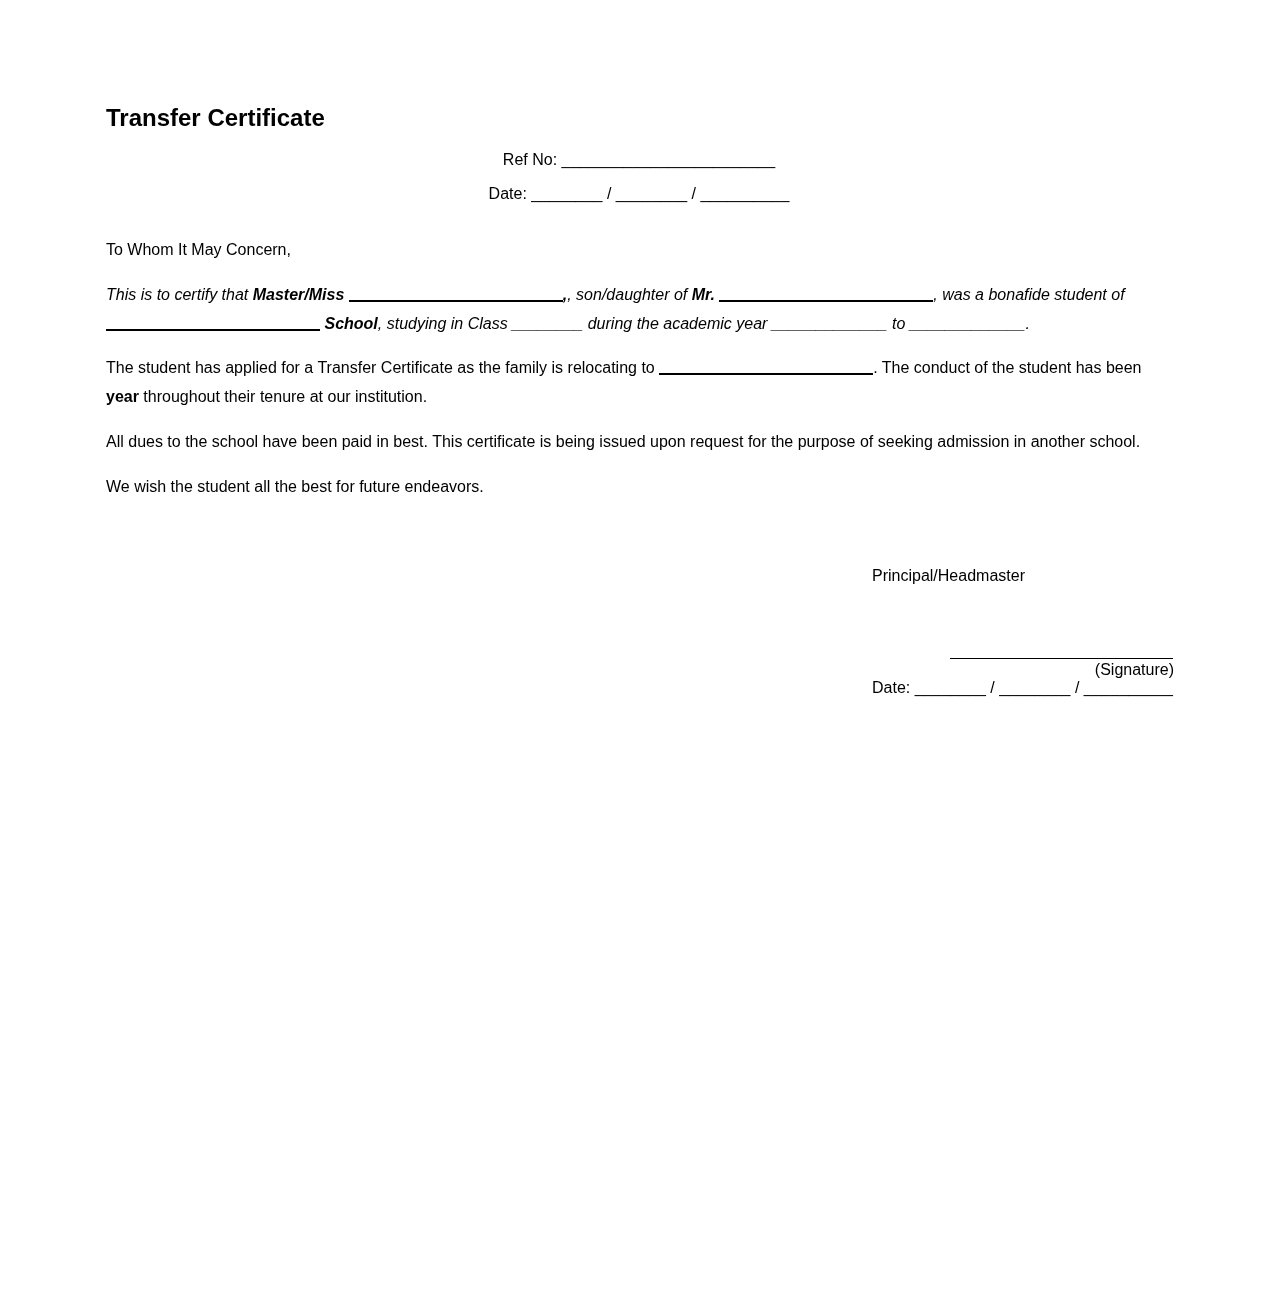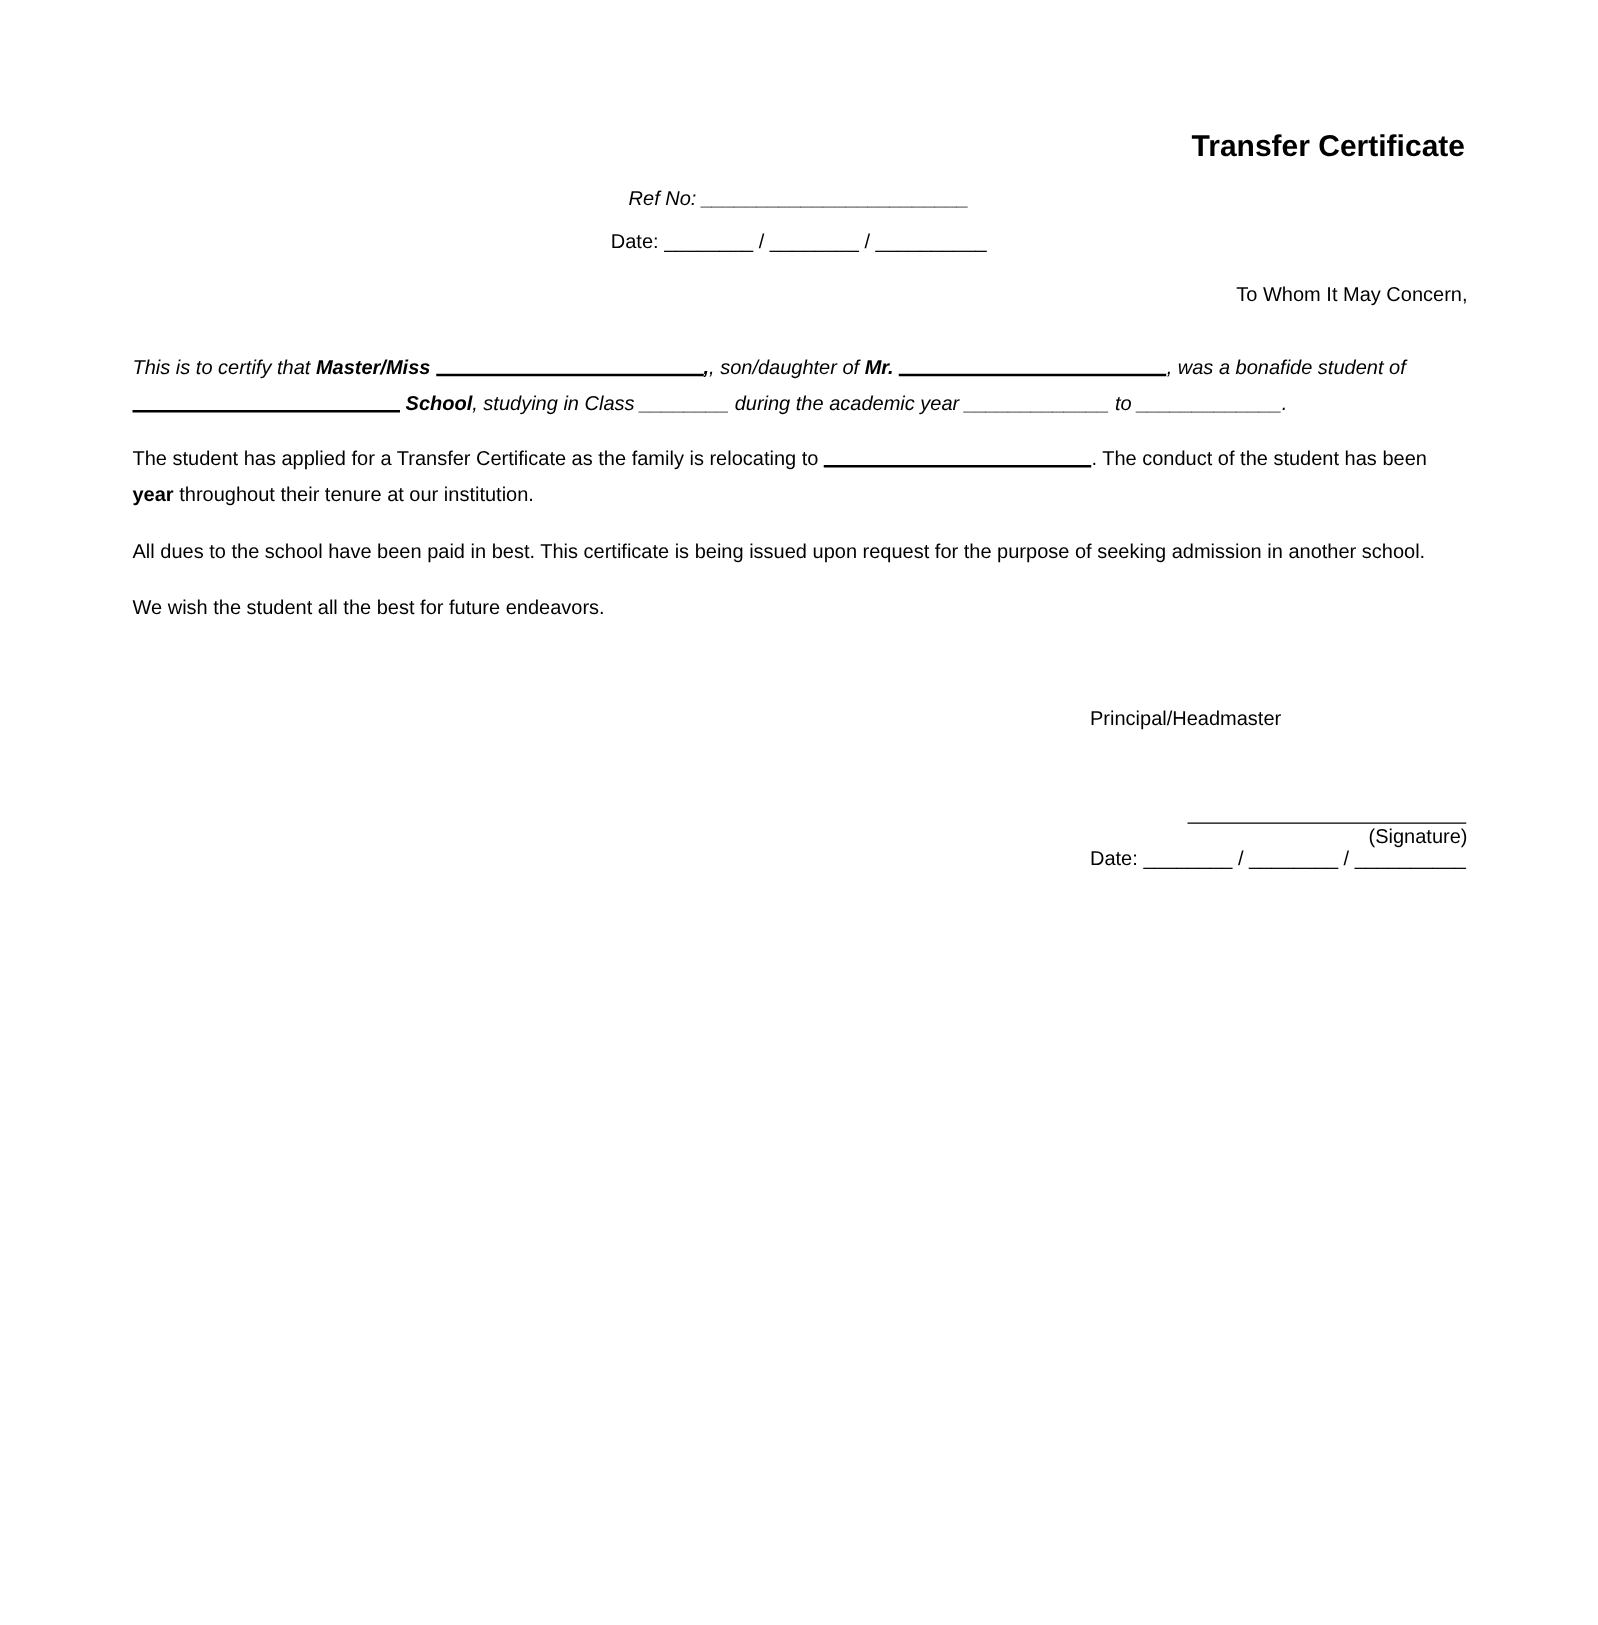--- a/index.html
+++ b/index.html
@@ -2,28 +2,28 @@
 <html><head>
   <meta charset="utf-8">
   <style>
     html, body { margin: 0; padding: 0; background: #ffffff; }
     body {
       width: 1278px; height: 1300px; position: relative;
       font-family: "Liberation Sans", sans-serif; color: #000; font-size: 16px;
     }
     .page { position: absolute; left: 106px; top: 0; width: 1068px; }
     .title {
-      position: absolute; left: 0; width: 1066px; top: 103px; text-align: right;
+      position: absolute; left: 0; width: 1066px; top: 103px; text-align: left;
       font-weight: bold; font-size: 24px; line-height: 30px; margin: 0;
     }
     .center-line { position: absolute; left: 0; width: 1066px; text-align: center; line-height: 20px; }
-    .ref { top: 150px; font-style: italic; }
+    .ref { top: 150px; }
     .date-top { top: 184px; }
     .para { position: absolute; left: 0; width: 1068px; margin: 0; line-height: 29px; }
-    .p-salutation { top: 222px; text-align: right; }
+    .p-salutation { top: 235px; }
     .p1 { top: 280px; font-style: italic; }
     .p2 { top: 353px; }
     .p3 { top: 427px; }
     .p4 { top: 472px; }
     .blank { display: inline-block; border-bottom: 1px solid #000; height: 1em; vertical-align: baseline; position: relative; top: 2px; }
     .blank.bold { border-bottom-width: 2px; }
     b { font-weight: bold; }
     .sig-block { position: absolute; left: 766px; top: 560px; width: 302px; }
     .role { position: absolute; left: 0; top: 6px; line-height: 20px; }
     .sig-line { position: absolute; left: 78px; top: 98px; width: 223px; border-bottom: 1px solid #000; }

